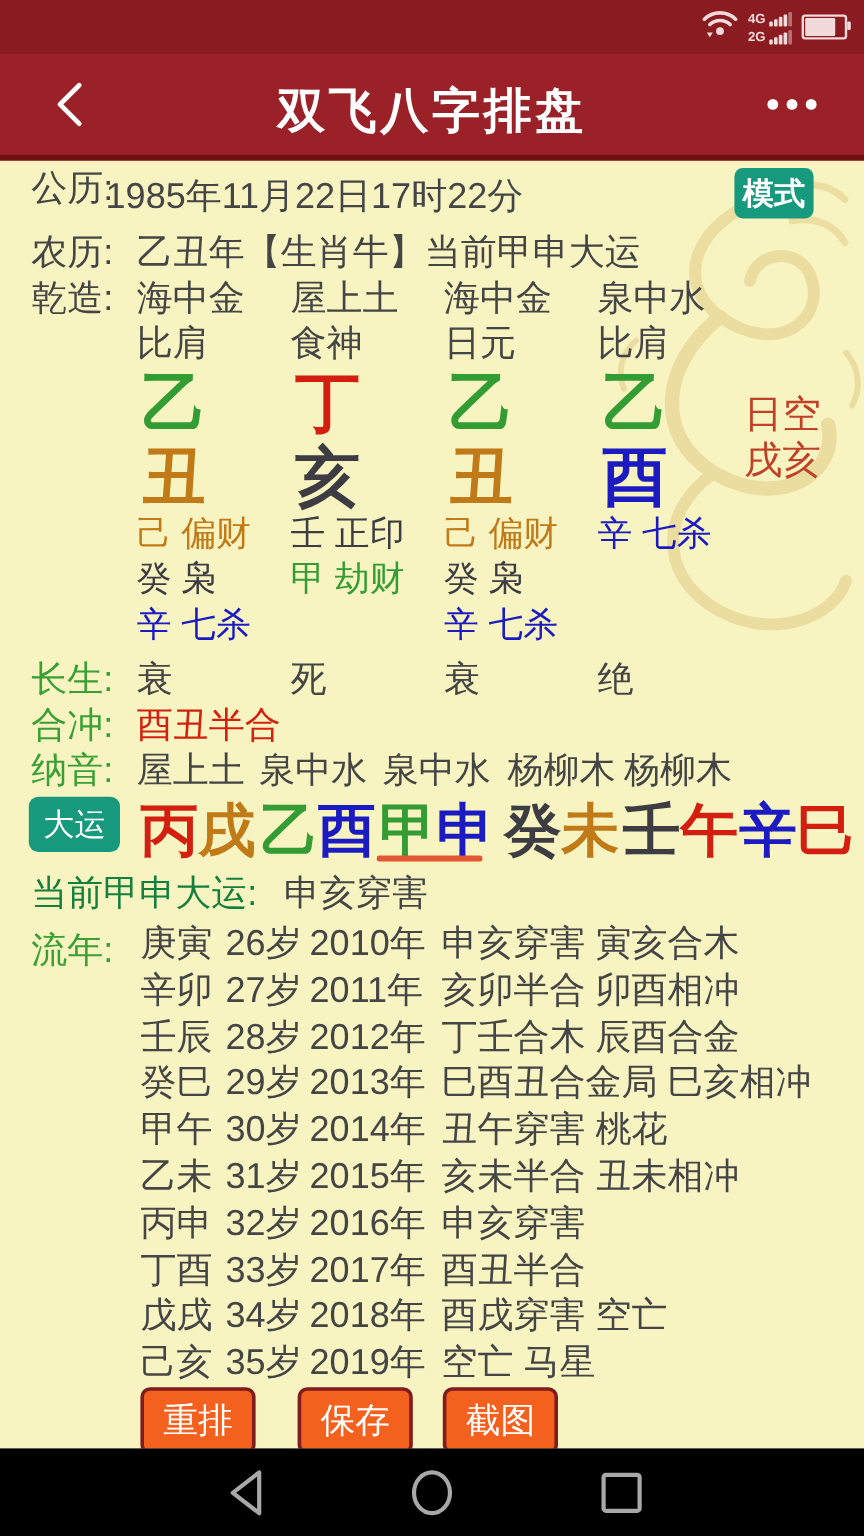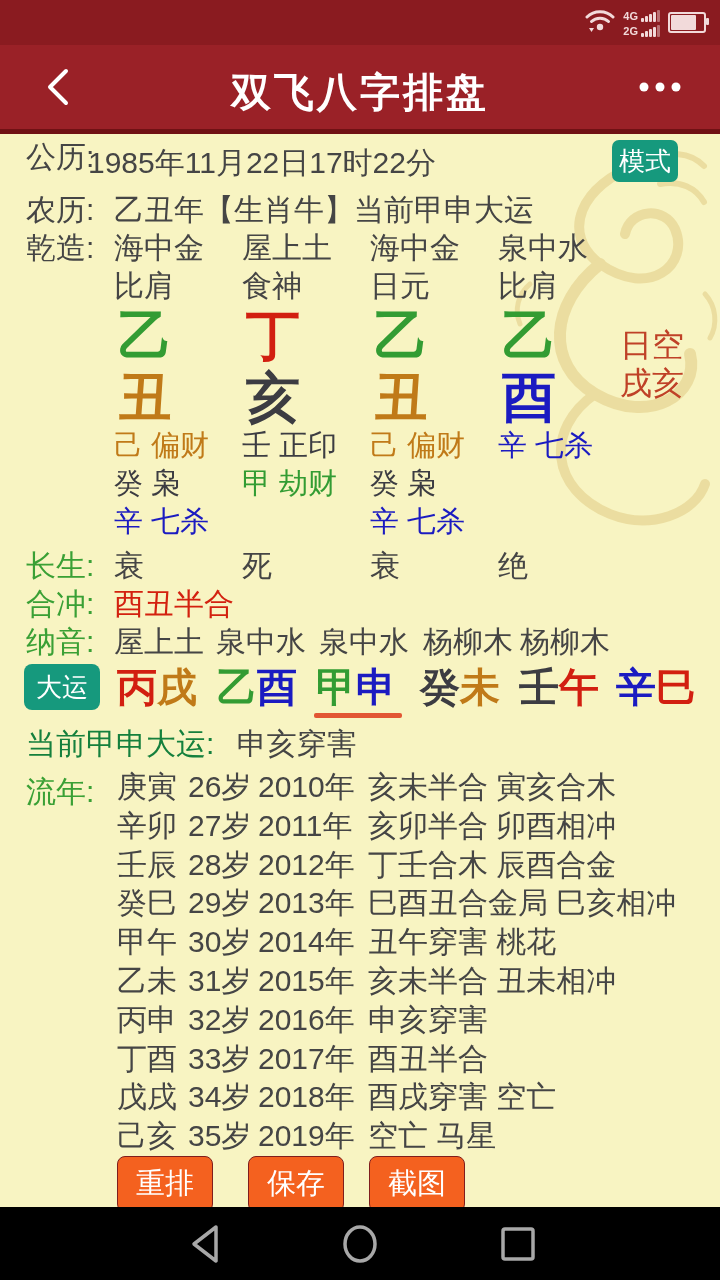--- a/index.html
+++ b/index.html
@@ -42,41 +42,41 @@
   
   .el-wood{color:#339c33}.el-fire{color:#d21f10}.el-earth{color:#c07a18}
   .el-metal{color:#1b1bc1}.el-water{color:#3c3c42}
 
   .stem,.branch{position:absolute;font-size:54px;font-weight:bold;}
   .rikong{position:absolute;left:620px;top:192px;font-size:32px;line-height:38px;color:#bf4127;white-space:nowrap;}
   .hidcol{position:absolute;top:292px;font-size:29px;line-height:38px;white-space:nowrap;}
   .hidcol div{height:38px;}
 
   .mode-btn{position:absolute;left:612px;top:6px;width:66px;height:42px;background:#16997d;color:#fff;
-    border:none;border-radius:7px;font-size:26px;font-family:inherit;display:flex;align-items:center;justify-content:center;cursor:pointer;}
+    border:none;border-radius:7px;font-size:26px;font-family:inherit;display:flex;align-items:center;justify-content:center;cursor:pointer;font-weight:bold;}
   .dayun-btn{position:absolute;left:24px;top:530px;width:76px;height:46px;background:#16997d;color:#fff;
     border:none;border-radius:8px;font-size:26px;font-family:inherit;display:flex;align-items:center;justify-content:center;cursor:pointer;}
 
   .hechong-val{color:#d3210f;}
   .ny1{left:114px}.ny2{left:216px}.ny3{left:319px}.ny4{left:423px}.ny5{left:520px}.ny6{left:617px}
 
-  .dy{position:absolute;top:526px;font-size:40px;font-weight:bold;white-space:nowrap;cursor:pointer;}
+  .dy{position:absolute;top:526px;font-size:48px;font-weight:bold;white-space:nowrap;cursor:pointer;}
   .dy1{left:117px}.dy2{left:217px}.dy3{left:316px}.dy4{left:420px}.dy5{left:519px}.dy6{left:616px}
   .dy-underline{position:absolute;left:314px;top:579px;width:88px;height:5px;background:#e25633;border-radius:2px;}
 
   .cur-row{position:absolute;top:590px;left:26px;font-size:30px;white-space:nowrap;}
   .cur-row .cl{color:#15803d;}
   .cur-row .cv{color:#454545;margin-left:14px;}
 
   .ln-rows{position:absolute;left:0;top:634px;width:720px;}
   .ln-row{position:relative;height:38.8px;}
   .ln-row span{position:absolute;top:0;line-height:38.8px;font-size:30px;color:#454545;white-space:nowrap;}
   .ln-gz{left:117px}.ln-age{left:188px}.ln-year{left:258px}.ln-note{left:368px}
 
-  .foot-btn{position:absolute;top:1022px;width:96px;height:56px;background:#f4611f;border:1px solid #7f1d1d;
+  .foot-btn{position:absolute;top:1022px;width:96px;height:56px;background:#f4611f;border:3px solid #7f1d1d;
     border-radius:8px;color:#fff;font-size:29px;font-family:Liberation Serif, serif;display:flex;align-items:center;justify-content:center;cursor:pointer;}
   .fb1{left:117px}.fb2{left:248px}.fb3{left:369px}
 
   
   .navbar{position:absolute;left:0;top:1207px;width:720px;height:73px;background:#000;}
   .nav-ic{position:absolute;top:17px;width:44px;height:40px;cursor:pointer;}
   .nv1{left:186px}.nv2{left:338px}.nv3{left:496px}
 </style>
 </head>
 <body>
@@ -232,21 +232,21 @@
       <span class="cl">当前甲申大运:</span>
       <span class="cv">申亥穿害</span>
     </div>
 
     <span class="lab lab-green" style="top:638px">流年:</span>
     <div class="ln-rows">
       <div class="ln-row">
         <span class="ln-gz">庚寅</span>
           <span class="ln-age">26岁</span>
           <span class="ln-year">2010年</span>
-          <span class="ln-note">亥未半合 寅亥合木</span>
+          <span class="ln-note">申亥穿害 寅亥合木</span>
       </div>
       <div class="ln-row">
         <span class="ln-gz">辛卯</span>
           <span class="ln-age">27岁</span>
           <span class="ln-year">2011年</span>
           <span class="ln-note">亥卯半合 卯酉相冲</span>
       </div>
       <div class="ln-row">
         <span class="ln-gz">壬辰</span>
           <span class="ln-age">28岁</span>

